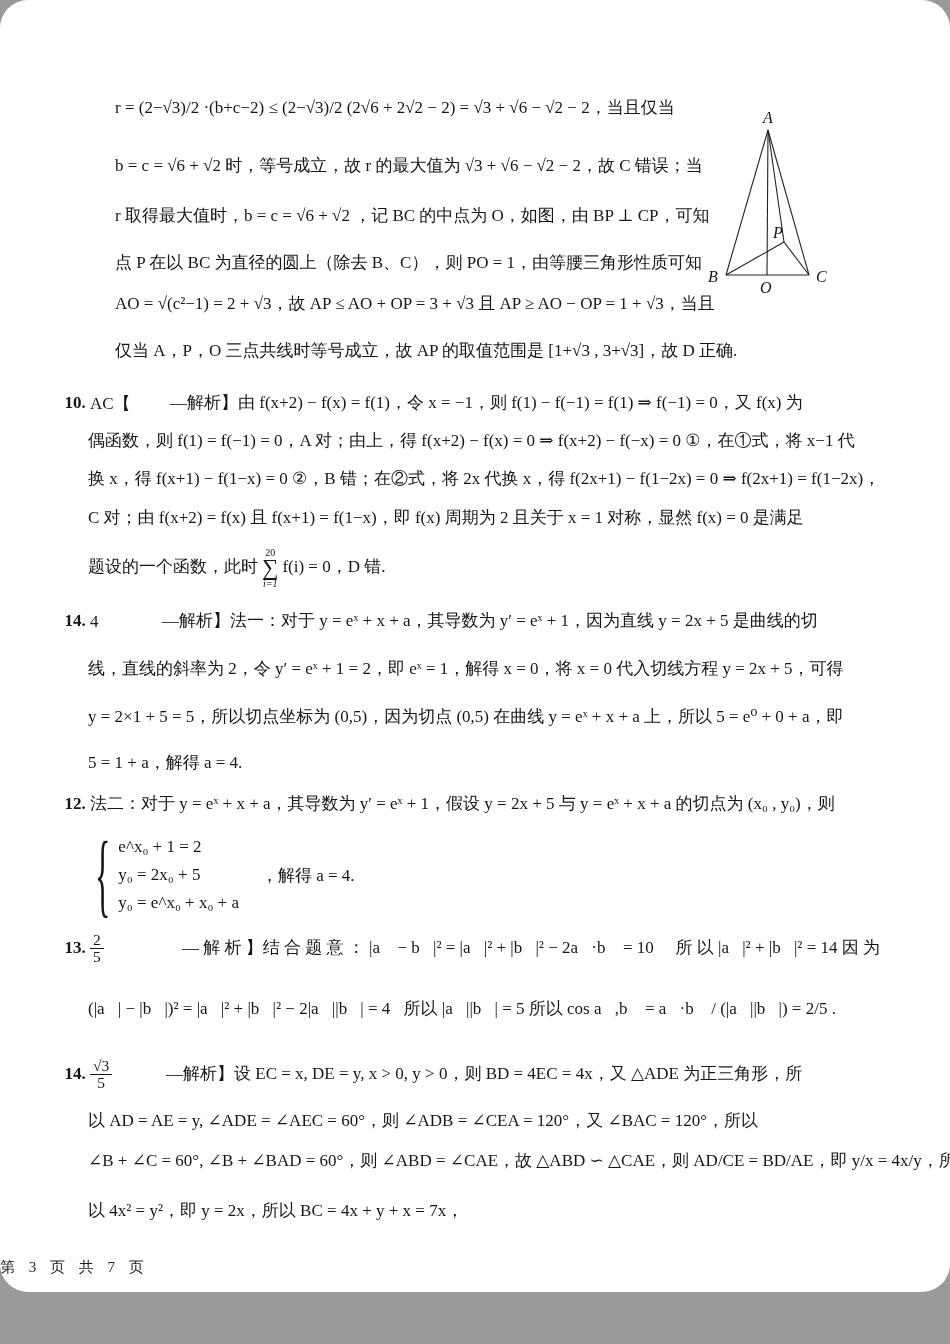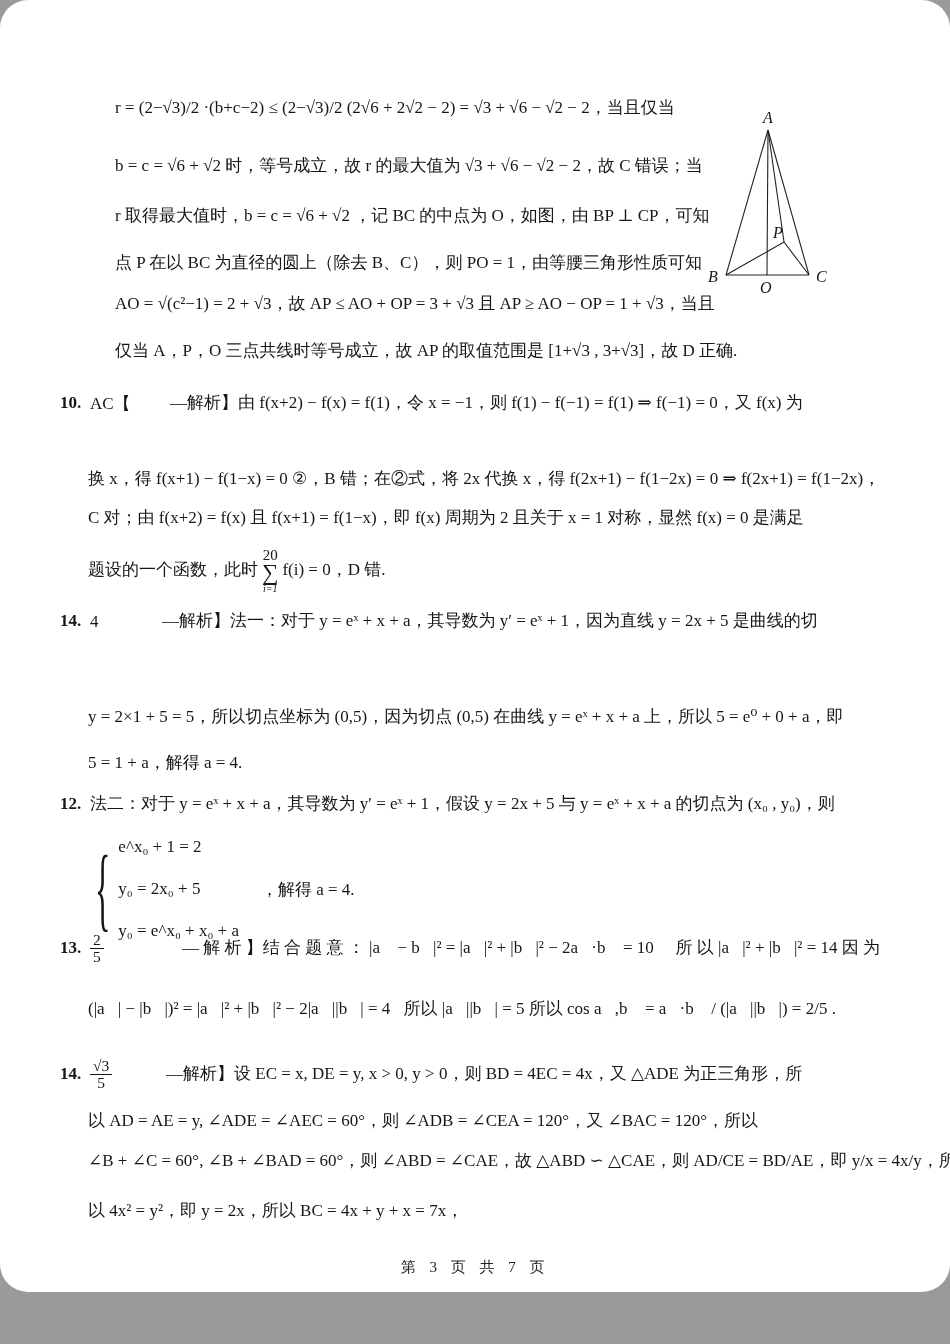--- a/index.html
+++ b/index.html
@@ -5,38 +5,38 @@
   html,body{margin:0;padding:0;background:#9a9a9a;}
   .page{
     position:relative;width:950px;height:1292px;margin:0 auto;background:#ffffff;
     font-family:"Liberation Serif","DejaVu Serif",serif;font-size:17px;color:#161616;
     overflow:hidden;
     border-radius:28px;
   }
   .line{position:absolute;left:88px;margin:0;white-space:nowrap;line-height:1.25;}
   .indent9{left:115px;}
   .first{left:60px;}
-  .num{display:inline-block;width:30px;font-weight:bold;}
+  .num{display:inline-block;width:30px;font-weight:bold;text-align:center;}
   .ans{display:inline-block;vertical-align:middle;}
   .frac{display:inline-block;vertical-align:middle;text-align:center;line-height:1.05;font-size:15.5px;}
   .frac .fnum{display:block;border-bottom:1px solid #161616;padding:0 3px;}
   .frac .fden{display:block;}
   .bigsum{display:inline-block;vertical-align:middle;text-align:center;line-height:1;margin:0 4px;}
-  .sum-top{display:block;font-size:15px;font-family:Liberation Serif, serif;}
+  .sum-top{display:block;font-size:10px;font-family:Liberation Serif, serif;}
   .sum-sym{display:block;font-size:23px;line-height:0.9;}
   .sum-bot{display:block;font-size:10px;font-style:italic;}
   .system{position:absolute;left:95px;top:836px;display:flex;align-items:center;}
   .brace{display:inline-block;font-size:32px;transform:scaleY(2.9);transform-origin:center;margin-right:8px;color:#161616;}
-  .sys-rows{display:flex;flex-direction:column;gap:19px;line-height:1.35;}
+  .sys-rows{display:flex;flex-direction:column;gap:5px;line-height:1.35;}
   .sys-after{margin-left:22px;}
   .figure{position:absolute;left:700px;top:95px;width:175px;height:210px;}
   .figure svg{width:100%;height:100%;}
   .figure line{stroke:#222;stroke-width:1.1;}
   .figure text{font-family:"Liberation Serif","DejaVu Serif",serif;font-style:italic;font-size:16px;fill:#161616;}
-  .footer{position:absolute;top:1258px;left:0;right:0;text-align:center;font-size:15px;letter-spacing:5px;color:#242424;}
+  .footer{position:absolute;top:1258px;left:0;right:0;font-size:15px;letter-spacing:5px;color:#242424;}
   .watermark{position:absolute;top:1297px;left:723px;font-size:17px;font-weight:bold;font-style:italic;letter-spacing:2px;color:#404040;}
 </style>
 </head>
 <body>
 
 <div class="page">
 
   <p class="line indent9" style="top:97px">r = (2−√3)/2 ·(b+c−2) ≤ (2−√3)/2 (2√6 + 2√2 − 2) = √3 + √6 − √2 − 2，当且仅当</p>
   <p class="line indent9" style="top:155px">b = c = √6 + √2 时，等号成立，故 r 的最大值为 √3 + √6 − √2 − 2，故 C 错误；当</p>
   <p class="line indent9" style="top:205px">r 取得最大值时，b = c = √6 + √2 ，记 BC 的中点为 O，如图，由 BP ⊥ CP，可知</p>
@@ -57,29 +57,31 @@
       <text x="8" y="187">B</text>
       <text x="116" y="187">C</text>
       <text x="60" y="198">O</text>
       <text x="73" y="143">P</text>
     </svg>
   </div>
 
   <p class="line first" style="top:392px">
     <span class="num">10.</span><span class="ans" style="width:80px">AC【</span><span>—解析】</span><span>由 f(x+2) − f(x) = f(1)，令 x = −1，则 f(1) − f(−1) = f(1) ⇒ f(−1) = 0，又 f(x) 为</span>
   </p>
+  <p class="line" style="top:430px">偶函数，则 f(1) = f(−1) = 0，A 对；由上，得 f(x+2) − f(x) = 0 ⇒ f(x+2) − f(−x) = 0 ①，在①式，将 x−1 代</p>
   <p class="line" style="top:468px">换 x，得 f(x+1) − f(1−x) = 0 ②，B 错；在②式，将 2x 代换 x，得 f(2x+1) − f(1−2x) = 0 ⇒ f(2x+1) = f(1−2x)，</p>
   <p class="line" style="top:507px">C 对；由 f(x+2) = f(x) 且 f(x+1) = f(1−x)，即 f(x) 周期为 2 且关于 x = 1 对称，显然 f(x) = 0 是满足</p>
   <p class="line" style="top:548px">
     <span>题设的一个函数，此时</span><span class="bigsum"><span class="sum-top">20</span><span class="sum-sym">∑</span><span class="sum-bot">i=1</span></span><span>f(i) = 0，D 错.</span>
   </p>
 
   <p class="line first" style="top:610px">
     <span class="num">14.</span><span class="ans" style="width:72px">4</span><span>—解析】</span><span>法一：对于 y = eˣ + x + a，其导数为 y′ = eˣ + 1，因为直线 y = 2x + 5 是曲线的切</span>
   </p>
+  <p class="line" style="top:658px">线，直线的斜率为 2，令 y′ = eˣ + 1 = 2，即 eˣ = 1，解得 x = 0，将 x = 0 代入切线方程 y = 2x + 5，可得</p>
   <p class="line" style="top:706px">y = 2×1 + 5 = 5，所以切点坐标为 (0,5)，因为切点 (0,5) 在曲线 y = eˣ + x + a 上，所以 5 = e⁰ + 0 + a，即</p>
   <p class="line" style="top:752px">5 = 1 + a，解得 a = 4.</p>
 
   <p class="line first" style="top:793px">
     <span class="num">12.</span><span>法二：对于 y = eˣ + x + a，其导数为 y′ = eˣ + 1，假设 y = 2x + 5 与 y = eˣ + x + a 的切点为 (x₀ , y₀)，则</span>
   </p>
   <div class="system">
     <span class="brace">{</span>
     <span class="sys-rows">
       <span>e^x₀ + 1 = 2</span>

